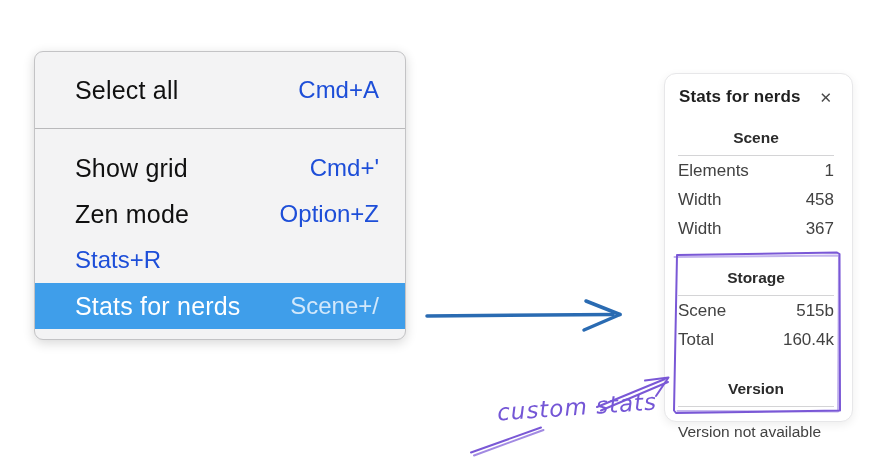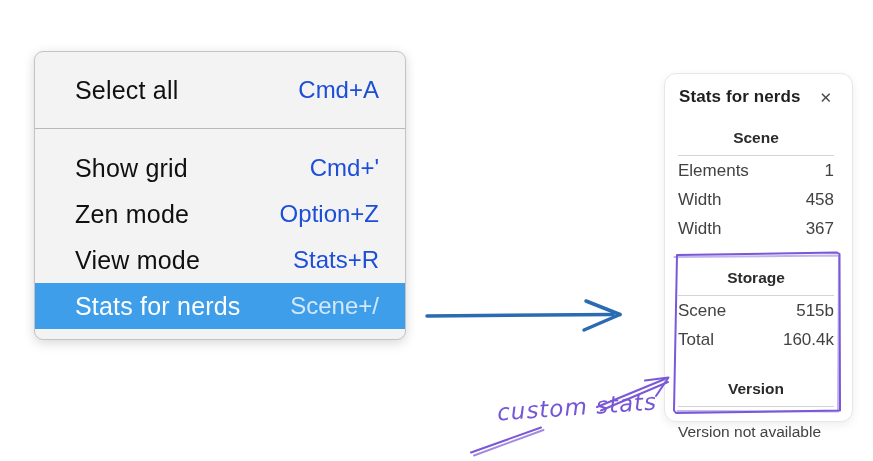--- a/index.html
+++ b/index.html
@@ -93,21 +93,20 @@
     <div class="menu-group2">
       <div class="menu-item">
         <span class="label">Show grid</span>
         <span class="shortcut">Cmd+'</span>
       </div>
       <div class="menu-item">
         <span class="label">Zen mode</span>
         <span class="shortcut">Option+Z</span>
       </div>
       <div class="menu-item">
-        <span class="label">View mode</span>
         <span class="shortcut">Stats+R</span>
       </div>
       <div class="menu-item highlighted">
         <span class="label">Stats for nerds</span>
         <span class="shortcut">Scene+/</span>
       </div>
     </div>
   </div>
 
   <div class="panel">

